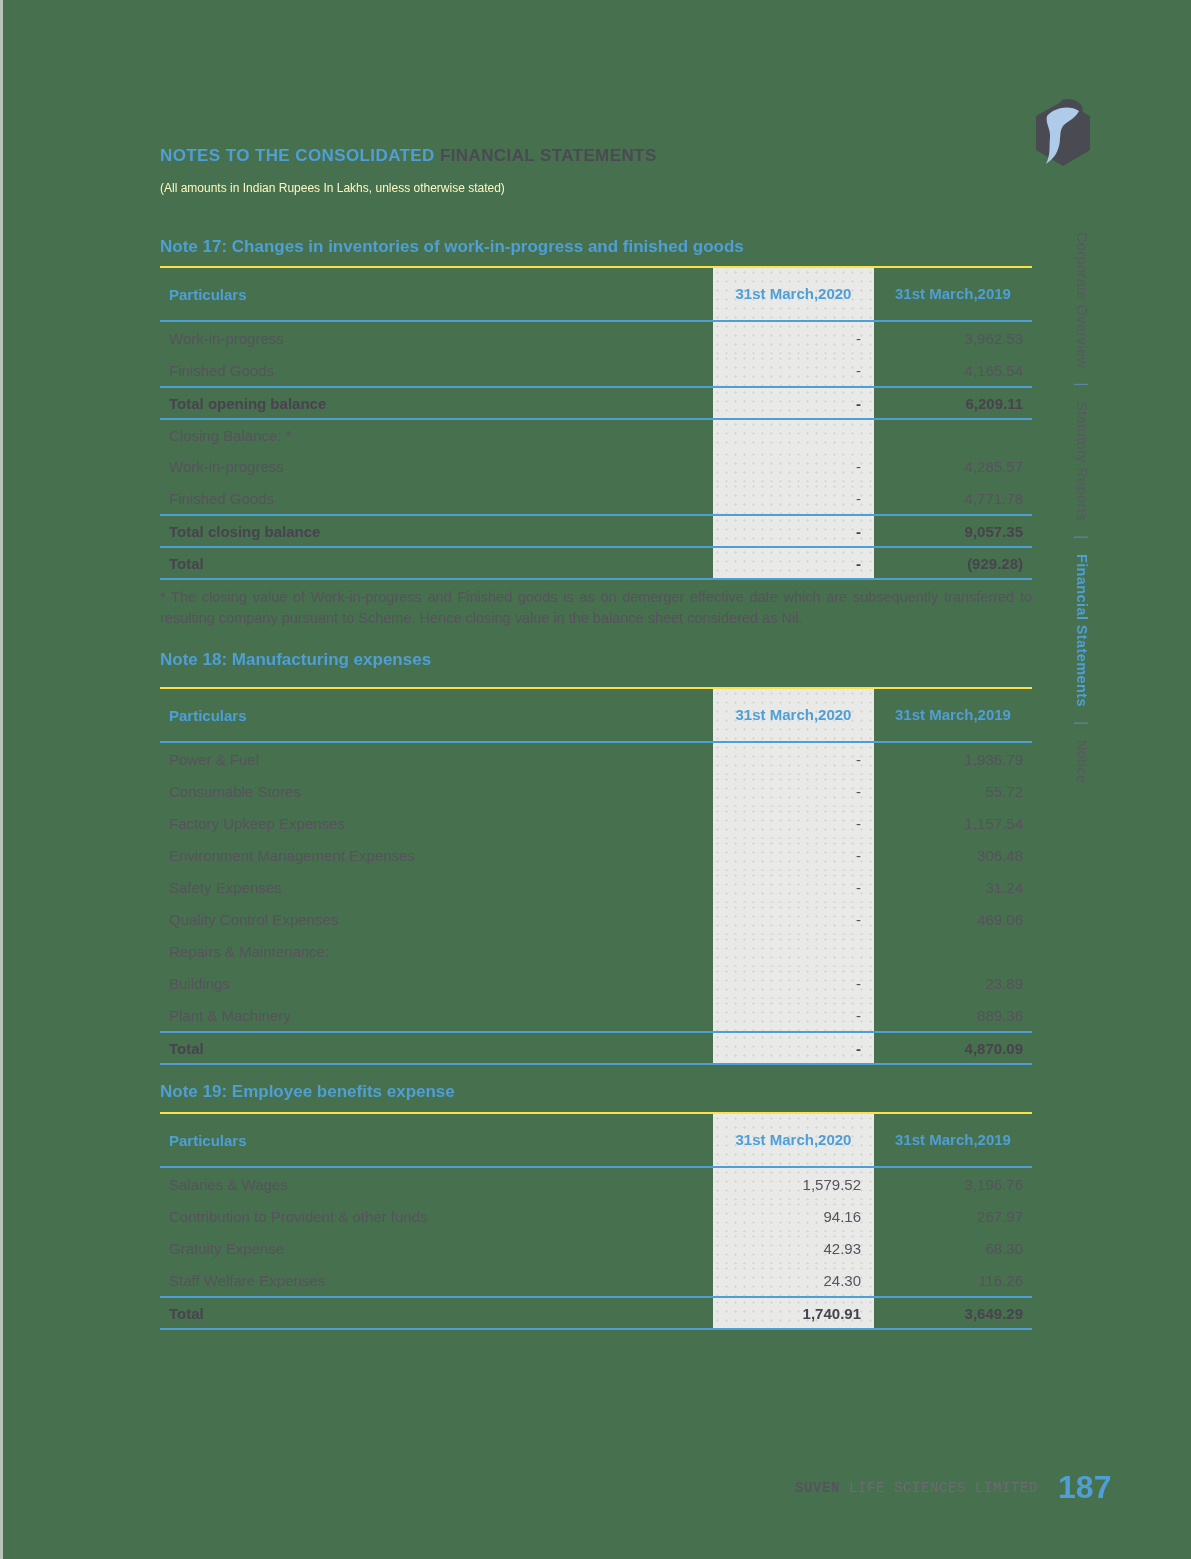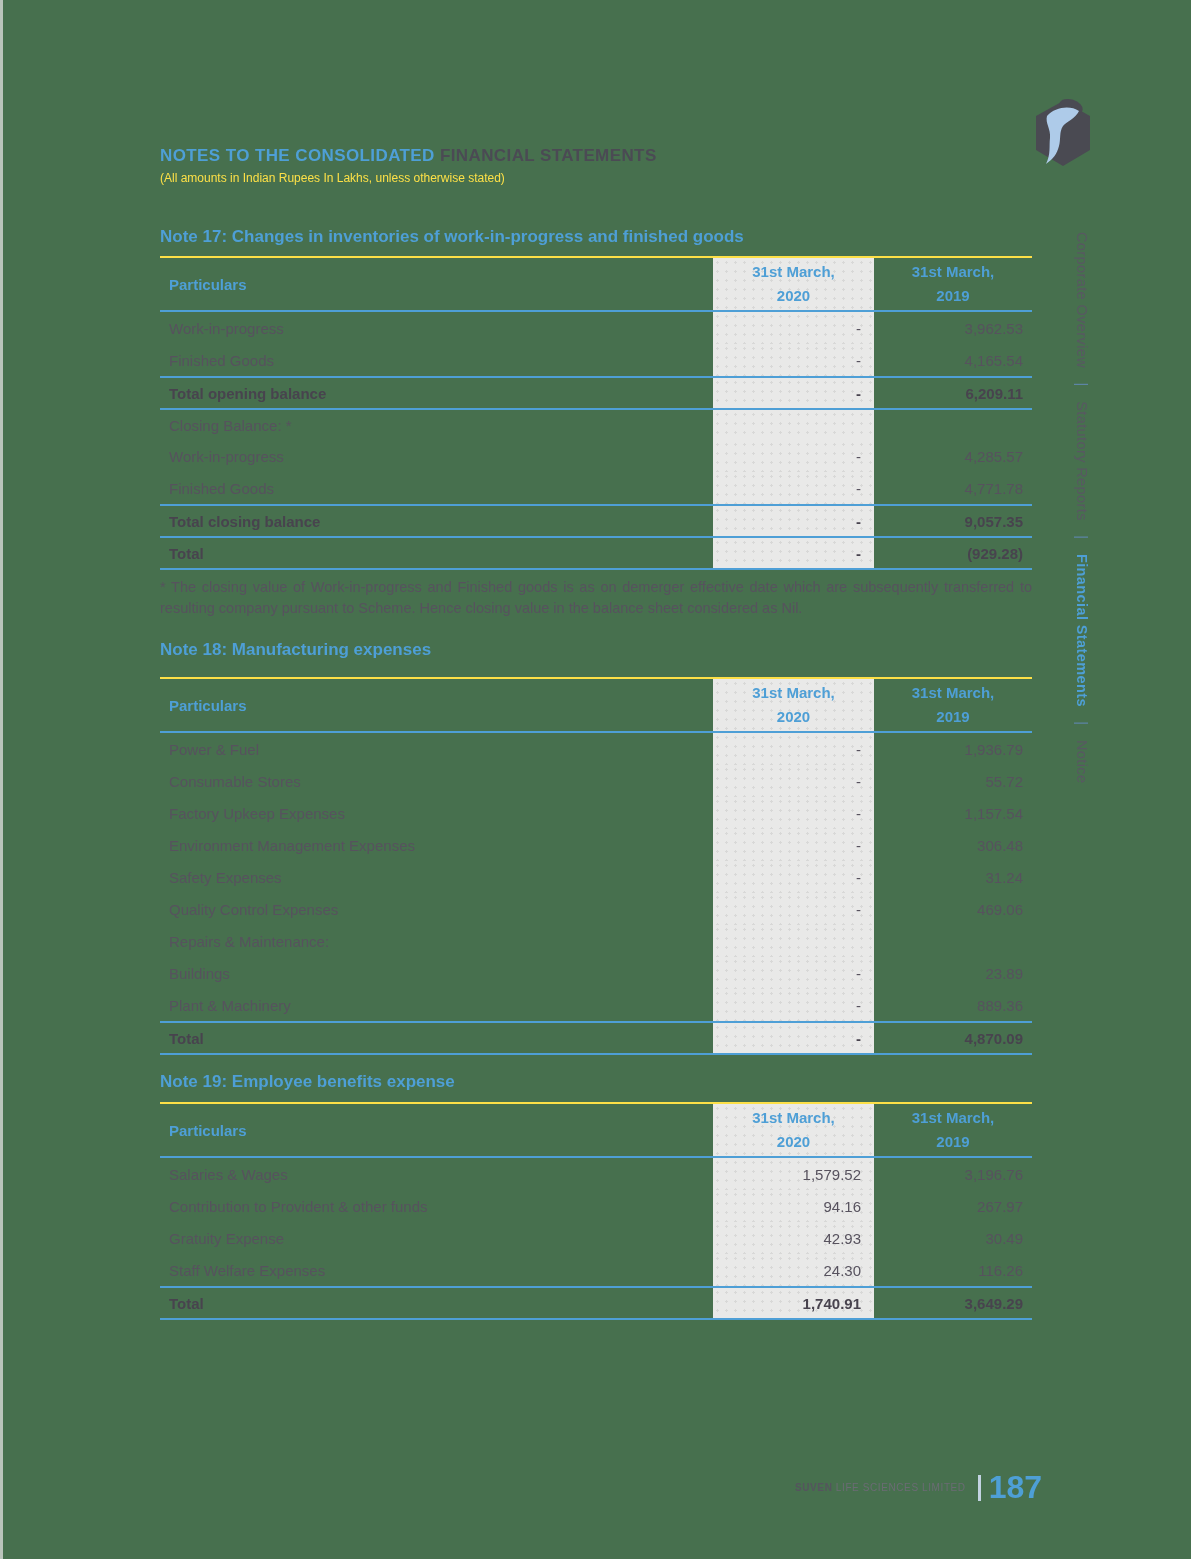--- a/index.html
+++ b/index.html
@@ -9,52 +9,52 @@
 
   
   .logo{position:absolute;left:1033px;top:98px;width:60px;height:70px;}
 
   
   .content{position:absolute;left:160px;top:146px;width:872px;}
 
   .doc-title{font-size:17px;font-weight:700;letter-spacing:.4px;line-height:20px;white-space:nowrap;}
   .doc-title .t-blue{color:#4E9FD6;}
   .doc-title .t-dark{color:#4B4A54;}
-  .doc-subtitle{margin-top:5px;font-size:12px;line-height:15px;color:#fde047;}
+  .doc-subtitle{margin-top:15px;font-size:12px;line-height:15px;color:#fef9c3;}
 
   .note-title{font-size:17px;font-weight:700;color:#4E9FD6;line-height:22px;margin:0;}
   .nt17{margin-top:40px;margin-bottom:8px;}
   .nt18{margin-top:20px;margin-bottom:16px;}
   .nt19{margin-top:16px;margin-bottom:9px;}
 
   
   .table{border-top:2px solid #fde047;border-bottom:2px solid #4E9FD6;font-size:15px;color:#57525E;}
   .thead{display:flex;height:54px;border-bottom:2px solid #4E9FD6;box-sizing:border-box;}
   .th-label{flex:1;display:flex;align-items:center;padding-left:9px;color:#4E9FD6;font-weight:700;}
-  .th-col{flex:0 0 161px;box-sizing:border-box;display:flex;flex-direction:column;justify-content:center;align-items:center;color:#4E9FD6;font-weight:700;line-height:24px;}
+  .th-col{flex:0 0 161px;box-sizing:border-box;display:flex;flex-direction:row;justify-content:center;align-items:center;color:#4E9FD6;font-weight:700;line-height:24px;}
   .th-col.g2019{flex:0 0 158px;}
   .graycol{background-color:#E9E9E8;background-image:radial-gradient(circle,#d8d8d7 1px,rgba(0,0,0,0) 1.3px);background-size:9px 9px;}
 
   .tr{display:flex;align-items:center;height:32px;box-sizing:border-box;}
   .tr.bt{border-top:2px solid #4E9FD6;}
   .td-label{flex:1;padding-left:9px;}
   .td-2020{flex:0 0 161px;box-sizing:border-box;text-align:right;padding-right:13px;align-self:stretch;display:flex;align-items:center;justify-content:flex-end;}
   .td-2019{flex:0 0 158px;box-sizing:border-box;text-align:right;padding-right:9px;}
   .tr.total .td-label,.tr.total .td-2020,.tr.total .td-2019{font-weight:700;color:#48434E;}
 
   .footnote{margin:7px 0 0 0;font-size:14.5px;line-height:21px;color:#57525E;text-align:justify;}
 
   
   .side-tabs{position:absolute;left:1090px;top:232px;transform:rotate(90deg);transform-origin:top left;white-space:nowrap;font-size:14.5px;letter-spacing:.4px;color:#585862;}
   .side-tabs .sep{color:#5E86A8;margin:0 10px;}
   .side-tabs .sb.active{color:#4E9FD6;font-weight:700;}
 
   
   .footer{position:absolute;left:795px;top:1474px;width:300px;display:flex;align-items:center;}
-  .company{font-size:10px;letter-spacing:.6px;color:#6B6B74;white-space:nowrap;}
+  .company{font-size:14px;letter-spacing:.6px;color:#6B6B74;white-space:nowrap;font-family:Liberation Mono, monospace;}
   .company .co-bold{font-weight:700;color:#55545E;}
   .fsep{width:3px;height:26px;background:#C3D3E2;margin:0 8px 0 12px;}
   .pageno{font-size:32px;font-weight:700;color:#4E9FD6;line-height:27px;}
 </style>
 </head>
 <body>
 
 <div class="page">
   <div class="edge-strip"></div>
 
@@ -213,21 +213,21 @@
           <div class="td-2019">3,196.76</div>
         </div>
       <div class="tr">
           <div class="td-label">Contribution to Provident &amp; other funds</div>
           <div class="td-2020 graycol">94.16</div>
           <div class="td-2019">267.97</div>
         </div>
       <div class="tr">
           <div class="td-label">Gratuity Expense</div>
           <div class="td-2020 graycol">42.93</div>
-          <div class="td-2019">30.49</div>
+          <div class="td-2019">68.30</div>
         </div>
       <div class="tr">
           <div class="td-label">Staff Welfare Expenses</div>
           <div class="td-2020 graycol">24.30</div>
           <div class="td-2019">116.26</div>
         </div>
       <div class="tr total bt">
           <div class="td-label">Total</div>
           <div class="td-2020 graycol">1,740.91</div>
           <div class="td-2019">3,649.29</div>

